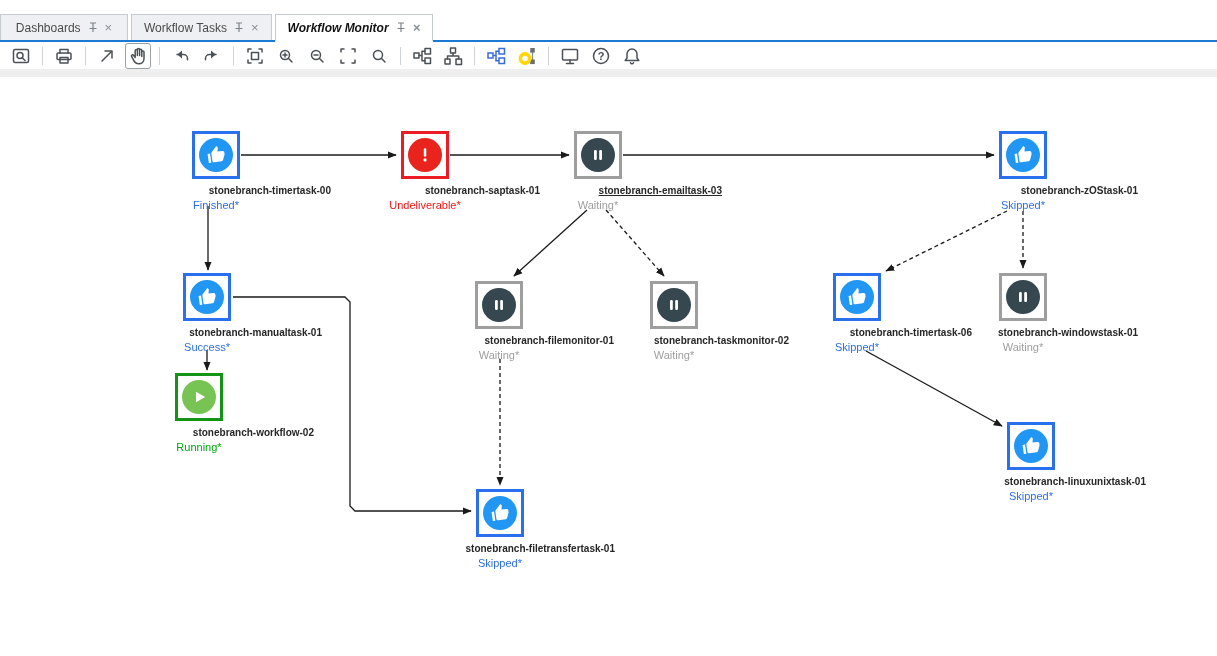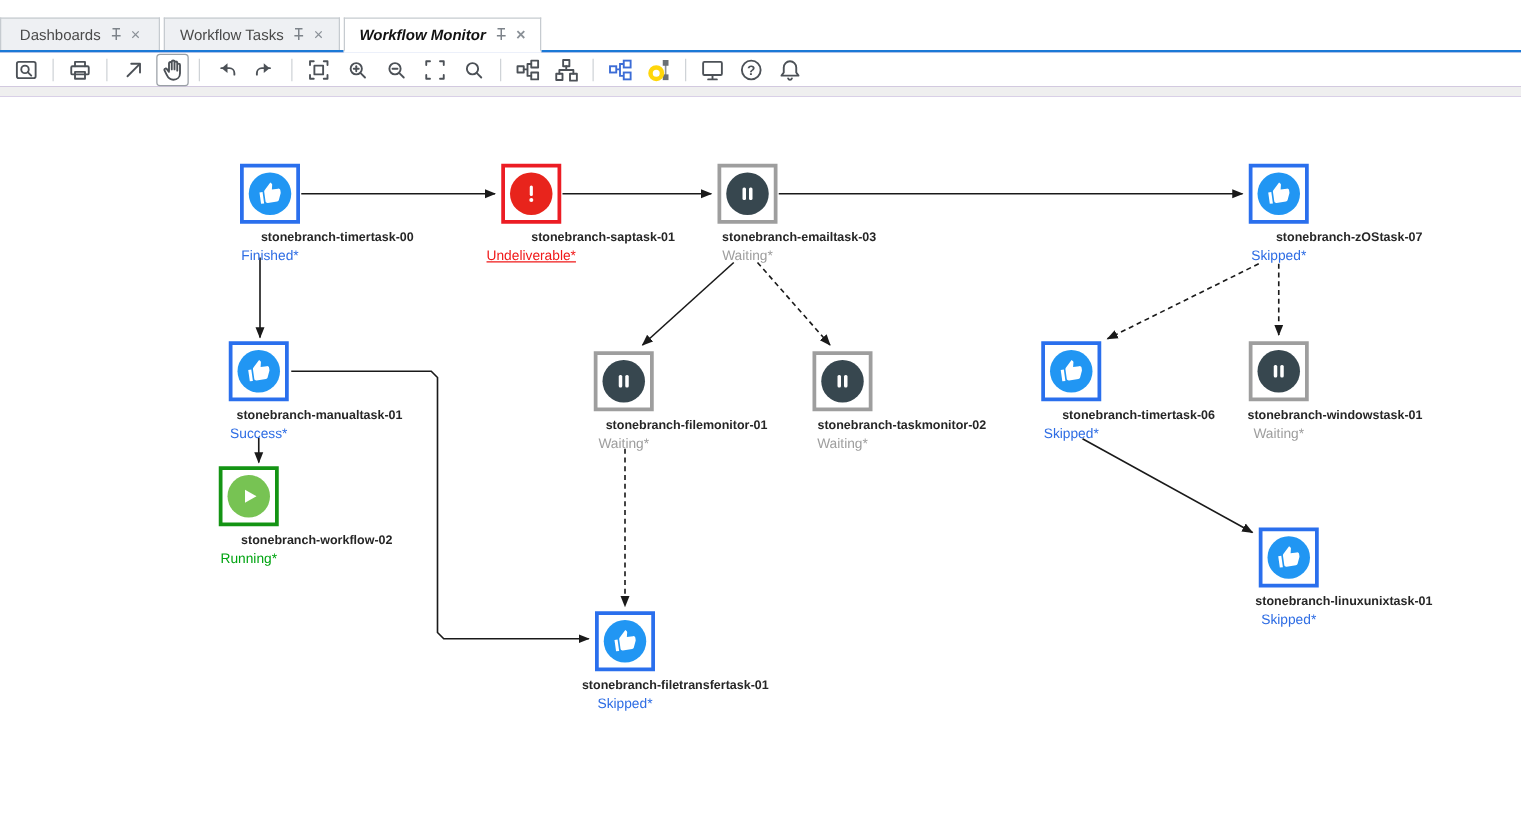--- a/index.html
+++ b/index.html
@@ -98,47 +98,47 @@
         <div class="nodecircle" style="background: rgb(232, 36, 28);">
           <svg width="24" height="24" viewBox="0 0 24 24">
             <g fill="#fff">
               <rect x="10.8" y="5.3" width="2.5" height="8.4" rx="1.2"></rect>
               <circle cx="12.05" cy="16.9" r="1.6"></circle>
             </g>
           </svg>
         </div>
       </div>
       <div class="nodelabel" style="left: 310px; top: 185px;">stonebranch-saptask-01</div>
-      <div class="nodestatus" style="left: 310px; top: 199px; color: rgb(240, 24, 24); text-decoration: underline;">Undeliverable*</div>
+      <div class="nodestatus" style="left: 310px; top: 199px; color: rgb(240, 24, 24);">Undeliverable*</div>
     </div>
     <div class="node">
       <div class="nodebox" style="left: 574px; top: 131px; border: 3px solid rgb(158, 158, 158);">
         <div class="nodecircle" style="background: rgb(55, 71, 79);">
           <svg width="24" height="24" viewBox="0 0 24 24">
             <g fill="#fff">
               <rect x="8" y="7" width="2.8" height="10" rx="1.2"></rect>
               <rect x="13.2" y="7" width="2.8" height="10" rx="1.2"></rect>
             </g>
           </svg>
         </div>
       </div>
-      <div class="nodelabel" style="left: 471px; top: 185px;">stonebranch-emailtask-03</div>
+      <div class="nodelabel" style="left: 492px; top: 185px; text-decoration: underline;">stonebranch-emailtask-03</div>
       <div class="nodestatus" style="left: 483px; top: 199px; color: rgb(158, 158, 158);">Waiting*</div>
     </div>
     <div class="node">
       <div class="nodebox" style="left: 999px; top: 131px; border: 3px solid rgb(42, 111, 237);">
         <div class="nodecircle" style="background: rgb(33, 150, 243);">
           <svg width="24" height="24" viewBox="0 0 24 24">
             <g transform="rotate(-8 12 12)" fill="#fff">
               <path d="M3.8 19h2.5V9.8H3.8V19zM20.6 10.5c0-.9-.75-1.65-1.65-1.65h-5l.78-3.7.02-.27c0-.34-.14-.66-.37-.89l-.87-.87-5.4 5.45c-.31.3-.49.72-.49 1.17v7.66c0 .9.75 1.6 1.65 1.6h7.5c.69 0 1.28-.41 1.53-1l2.2-5.24c.07-.19.1-.38.1-.58v-1.68z"></path>
             </g>
           </svg>
         </div>
       </div>
-      <div class="nodelabel" style="left: 908px; top: 185px;">stonebranch-zOStask-07</div>
+      <div class="nodelabel" style="left: 908px; top: 185px;">stonebranch-zOStask-01</div>
       <div class="nodestatus" style="left: 908px; top: 199px; color: rgb(46, 109, 228);">Skipped*</div>
     </div>
     <div class="node">
       <div class="nodebox" style="left: 183px; top: 273px; border: 3px solid rgb(42, 111, 237);">
         <div class="nodecircle" style="background: rgb(33, 150, 243);">
           <svg width="24" height="24" viewBox="0 0 24 24">
             <g transform="rotate(-8 12 12)" fill="#fff">
               <path d="M3.8 19h2.5V9.8H3.8V19zM20.6 10.5c0-.9-.75-1.65-1.65-1.65h-5l.78-3.7.02-.27c0-.34-.14-.66-.37-.89l-.87-.87-5.4 5.45c-.31.3-.49.72-.49 1.17v7.66c0 .9.75 1.6 1.65 1.6h7.5c.69 0 1.28-.41 1.53-1l2.2-5.24c.07-.19.1-.38.1-.58v-1.68z"></path>
             </g>
           </svg>

